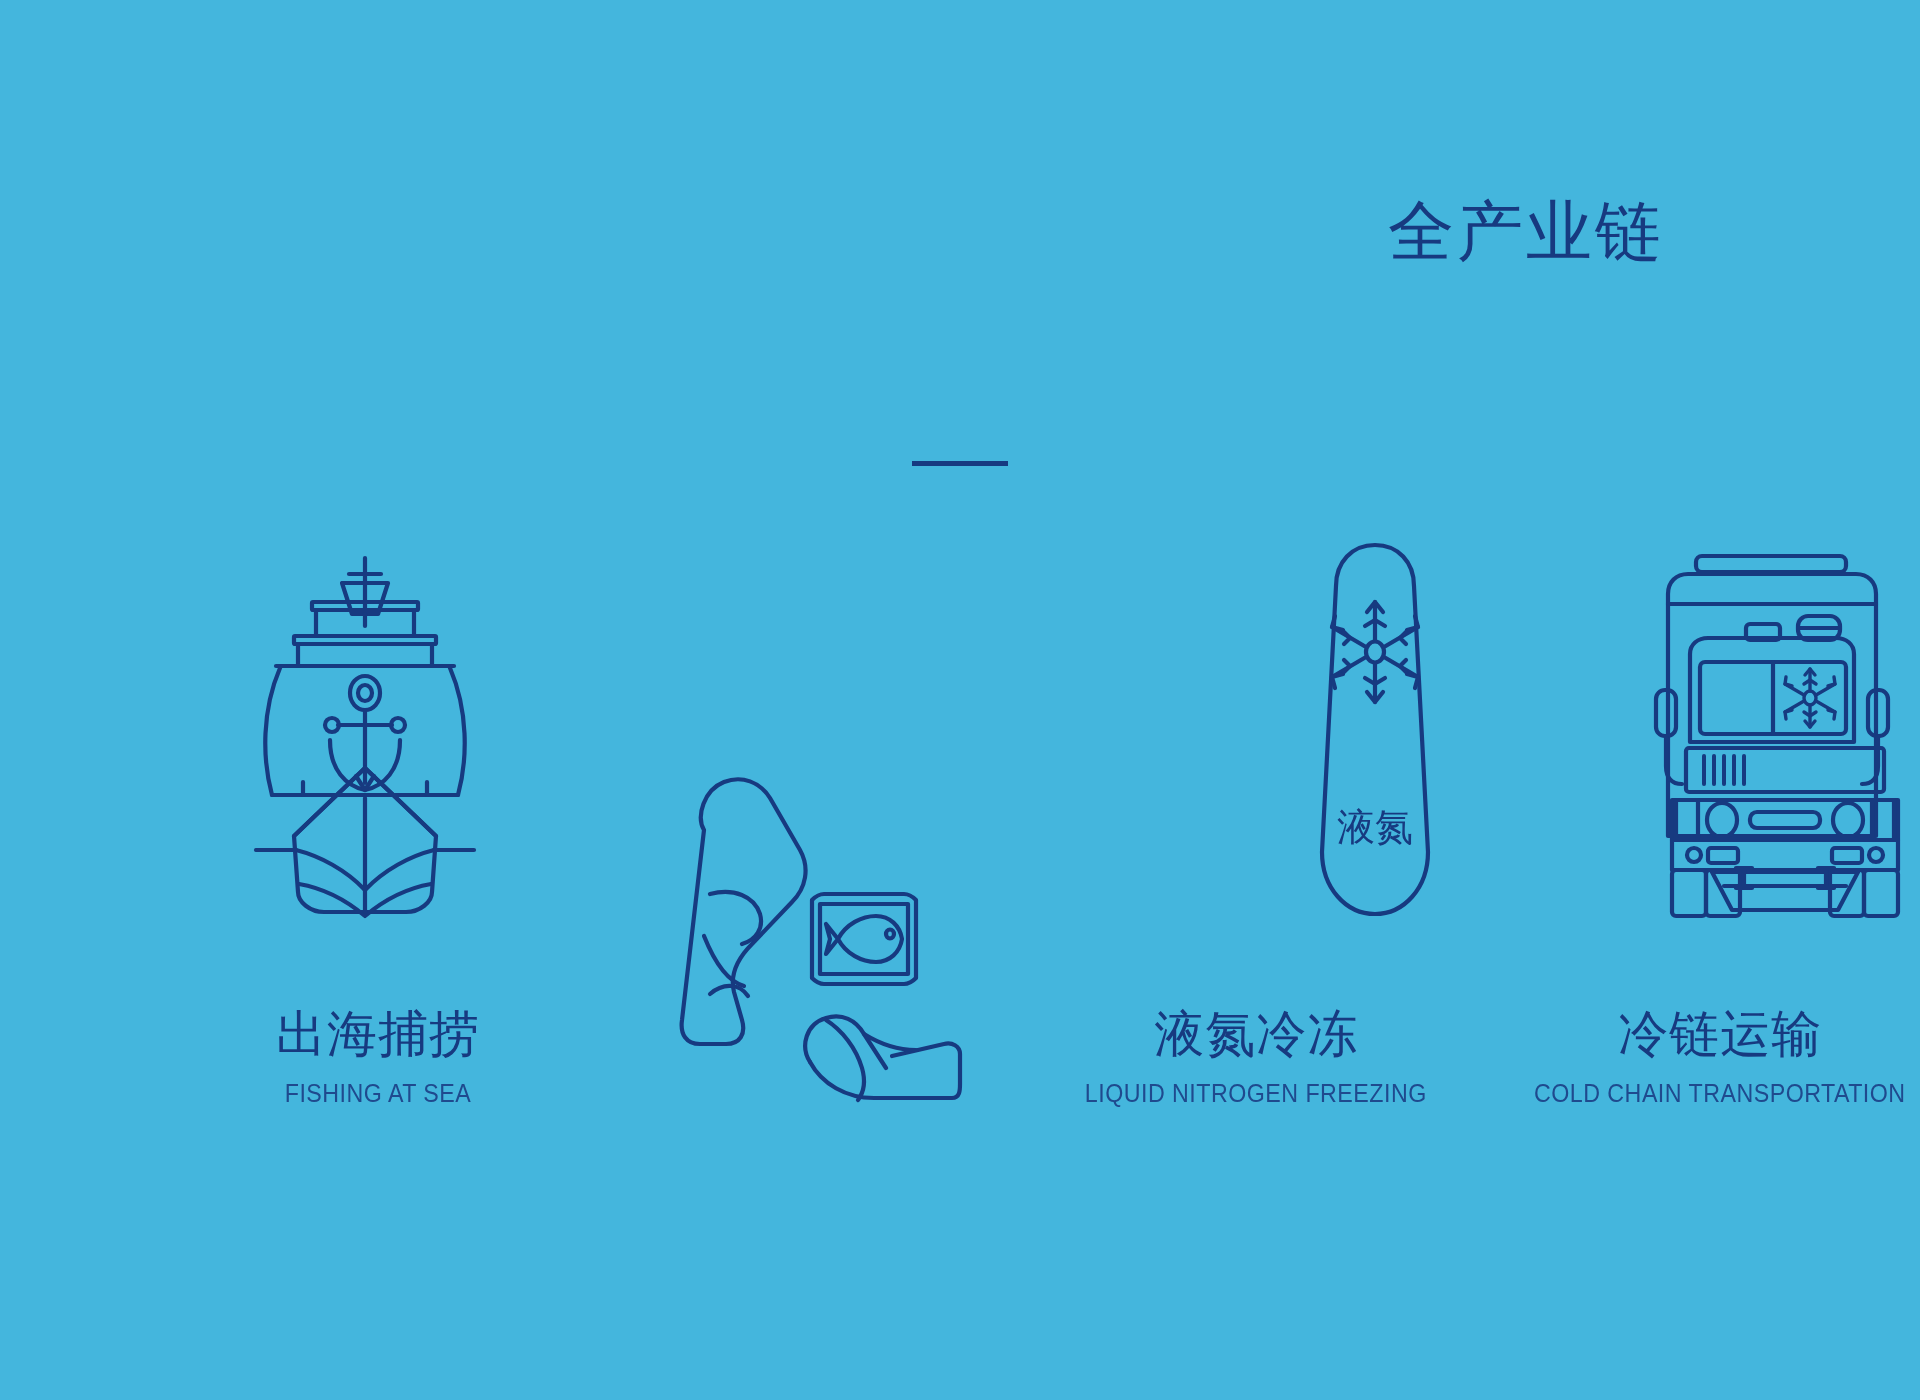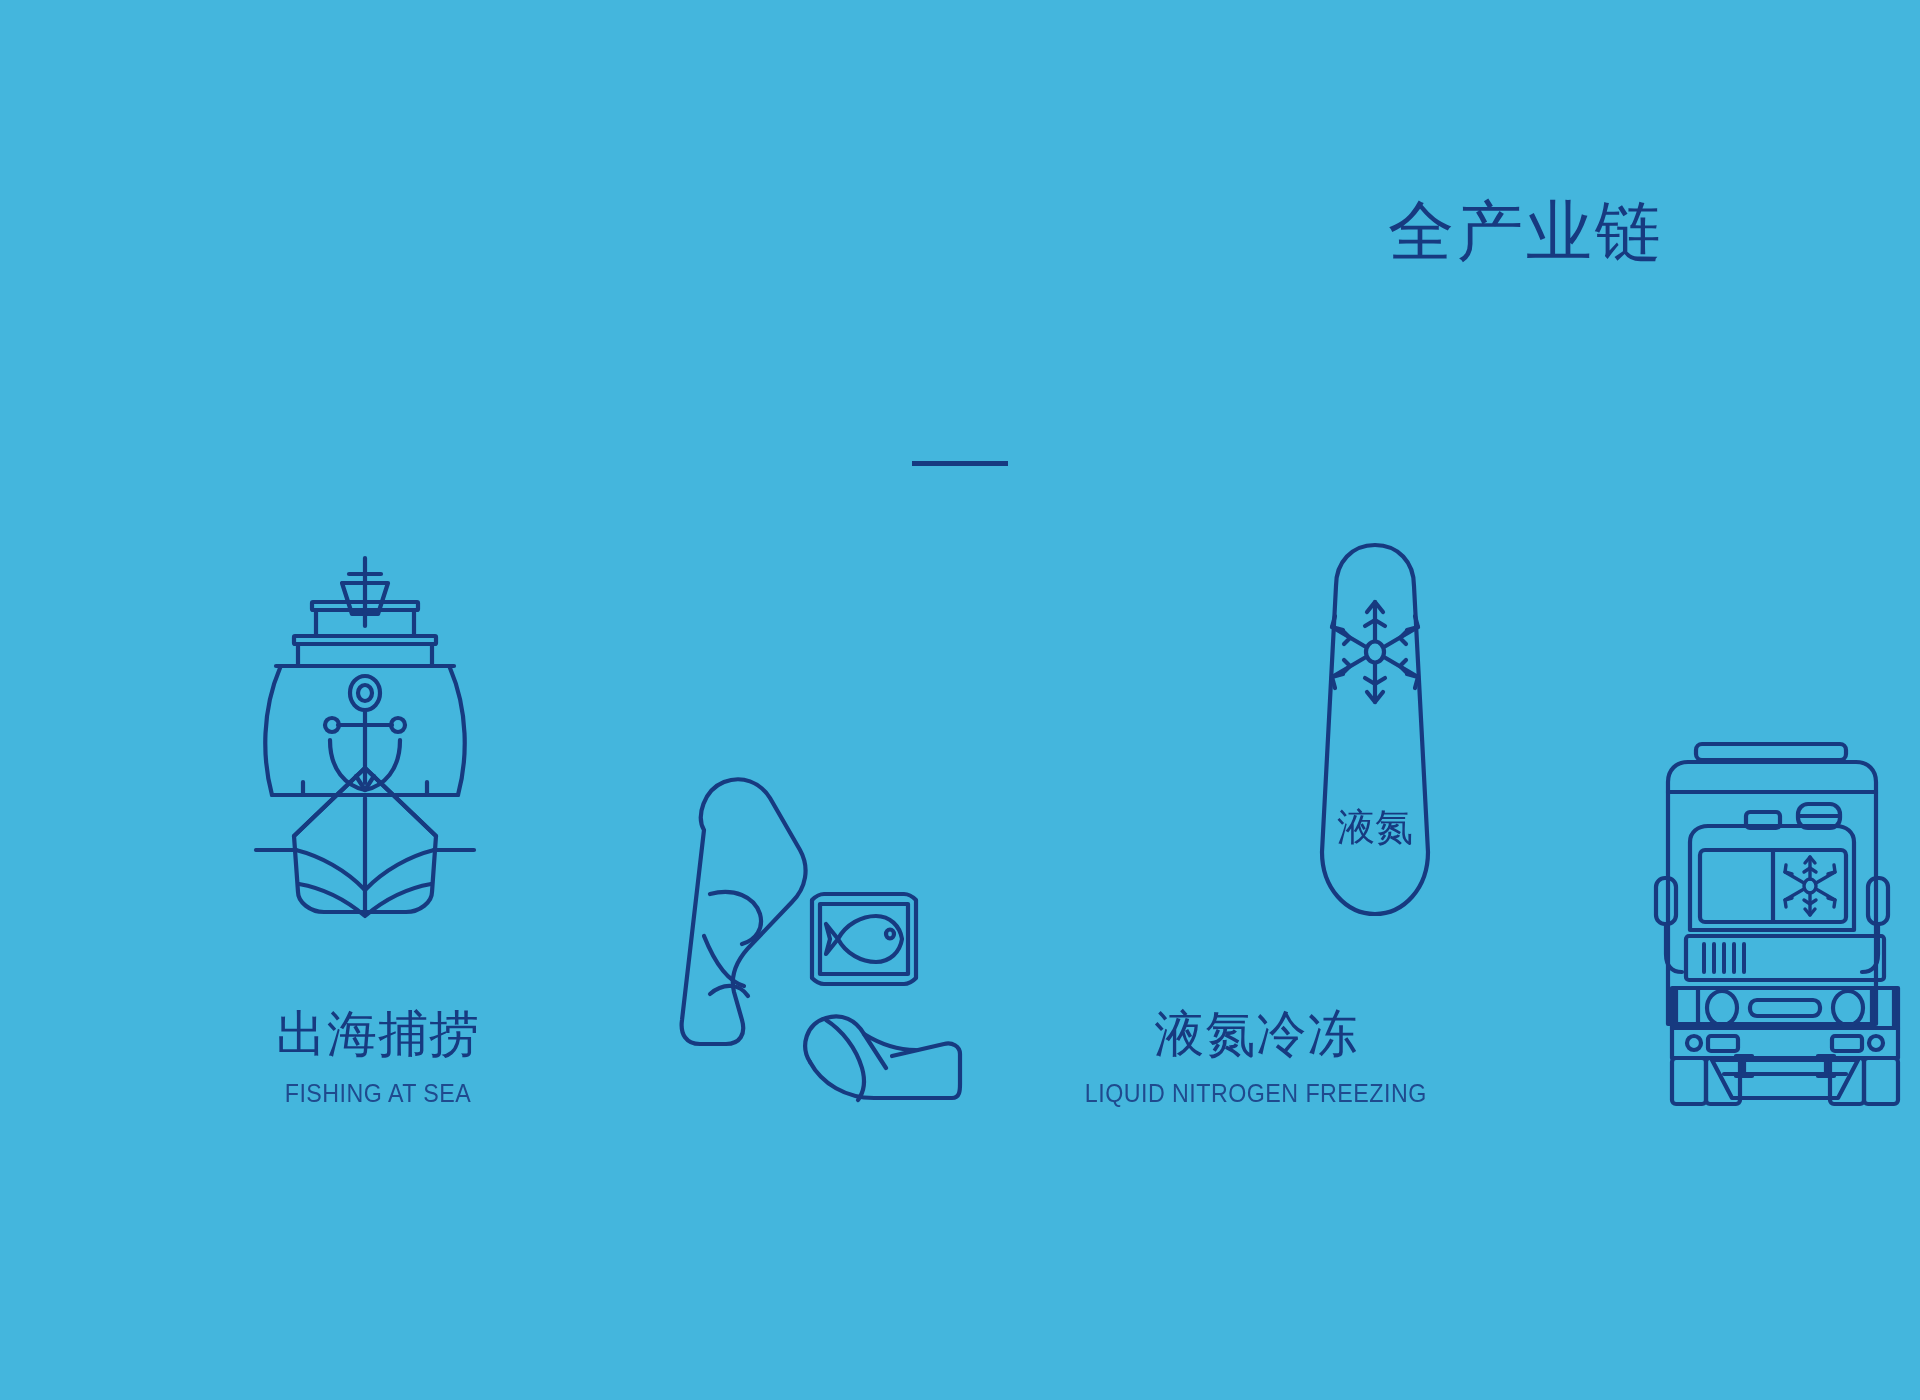--- a/index.html
+++ b/index.html
@@ -325,16 +325,20 @@
           <rect x="180" y="320" width="34" height="46" rx="4"></rect>
           <rect x="214" y="320" width="34" height="46" rx="4"></rect>
 
           <path d="M62 322 L208 322 L188 360 L82 360 Z"></path>
           <path d="M74 336 L196 336"></path>
 
           <path d="M94 318 L94 338 M86 318 L102 318 M86 338 L102 338"></path>
           <path d="M176 318 L176 338 M168 318 L184 318 M168 338 L184 338"></path>
         </svg>
       </div>
+      <div class="step-labels">
+        <div class="label-cn">冷链运输</div>
+        <div class="label-en">COLD CHAIN TRANSPORTATION</div>
+      </div>
     </div>
 
   </div>
 </div>
 
 </body></html>

